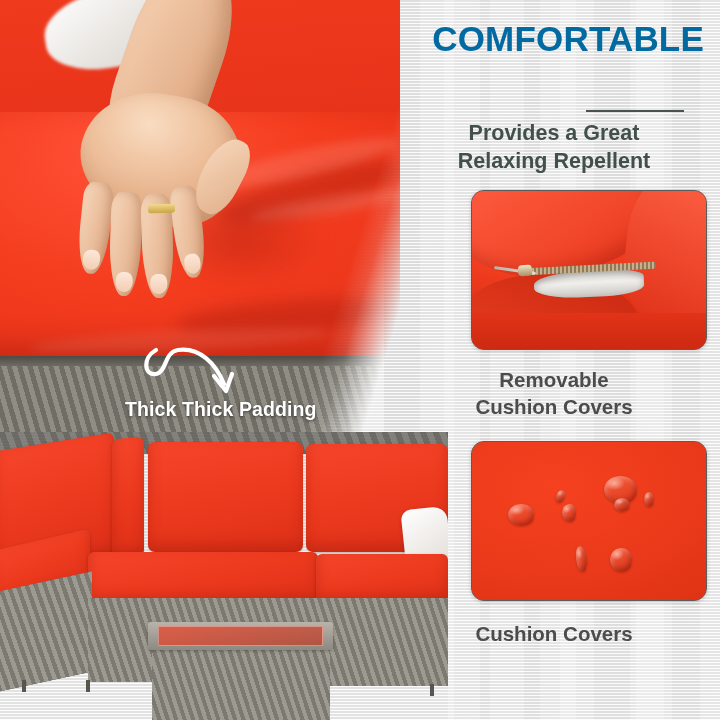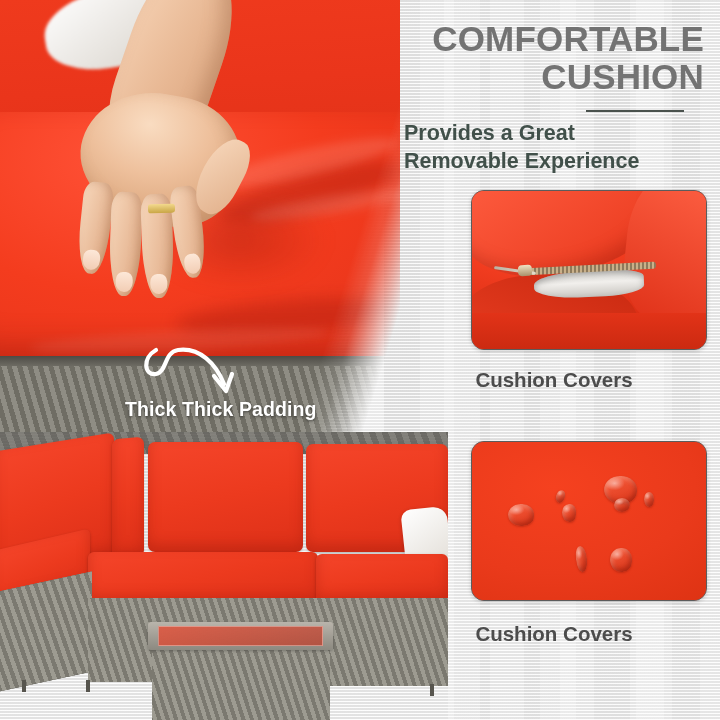--- a/index.html
+++ b/index.html
@@ -216,31 +216,31 @@
   .table-body{
     position:absolute; left:152px; top:214px; width:178px; height:96px;
     border-radius:2px;
   }
   .leg{ position:absolute; width:4px; height:12px; background:#57554e; }
 
   
   .headline{
     position:absolute; left:404px; top:20px; width:300px;
     text-align:right;
-    color:#737373;
+    color:#0369a1;
     font-size:35px; font-weight:bold; line-height:1.08;
     letter-spacing:.2px;
   }
   .rule{
     position:absolute; left:586px; top:110px; width:98px; height:2px;
     background:#4a524d;
   }
   .subtitle{
     position:absolute; left:404px; top:120px; width:300px;
-    text-align:left;
+    text-align:center;
     color:#41504a;
     font-size:21.5px; font-weight:bold; line-height:1.30;
   }
 
   .panel{
     position:absolute; left:471px; top:190px; width:236px; height:160px;
     border:1.5px solid #5c5c5c;
     border-radius:13px;
     overflow:hidden;
     background:#e63a1d;
@@ -395,42 +395,42 @@
 
   <div class="table-body rattan"></div>
   <div class="table-top">
     <div class="table-glass"></div>
   </div>
 
 </div>
 
 <div class="headline">
   <div>COMFORTABLE</div>
-  <div>CUSHION</div>
 </div>
 
 <div class="rule"></div>
 
 <div class="subtitle">
   <div>Provides a Great</div>
-  <div>Removable Experience</div>
+  <div>Relaxing Repellent</div>
 </div>
 
 <div class="panel">
   <div class="zp-body"></div>
   <div class="zp-topfold"></div>
   <div class="zp-rightfold"></div>
   <div class="zp-lowerfold"></div>
   <div class="zp-opening"></div>
   <div class="zp-teeth"></div>
   <div class="zp-pull"></div>
   <div class="zp-slider"></div>
   <div class="zp-botbar"></div>
 </div>
 <div class="cap cap1">
+  <div>Removable</div>
   <div>Cushion Covers</div>
 </div>
 
 <div class="panel panel2">
   <div class="wd-body"></div>
   <div class="drop" style="left:36px;  top:62px; width:26px; height:22px; border-radius:52% 48% 46% 54%;"></div>
   <div class="drop" style="left:84px;  top:48px; width:9px;  height:13px; border-radius:50% 50% 48% 52%; transform:rotate(18deg);"></div>
   <div class="drop" style="left:90px;  top:62px; width:14px; height:18px; border-radius:54% 46% 44% 56%;"></div>
   <div class="drop" style="left:132px; top:34px; width:33px; height:28px; border-radius:50% 50% 46% 54%;"></div>
   <div class="drop" style="left:142px; top:56px; width:16px; height:14px; border-radius:50%;"></div>

